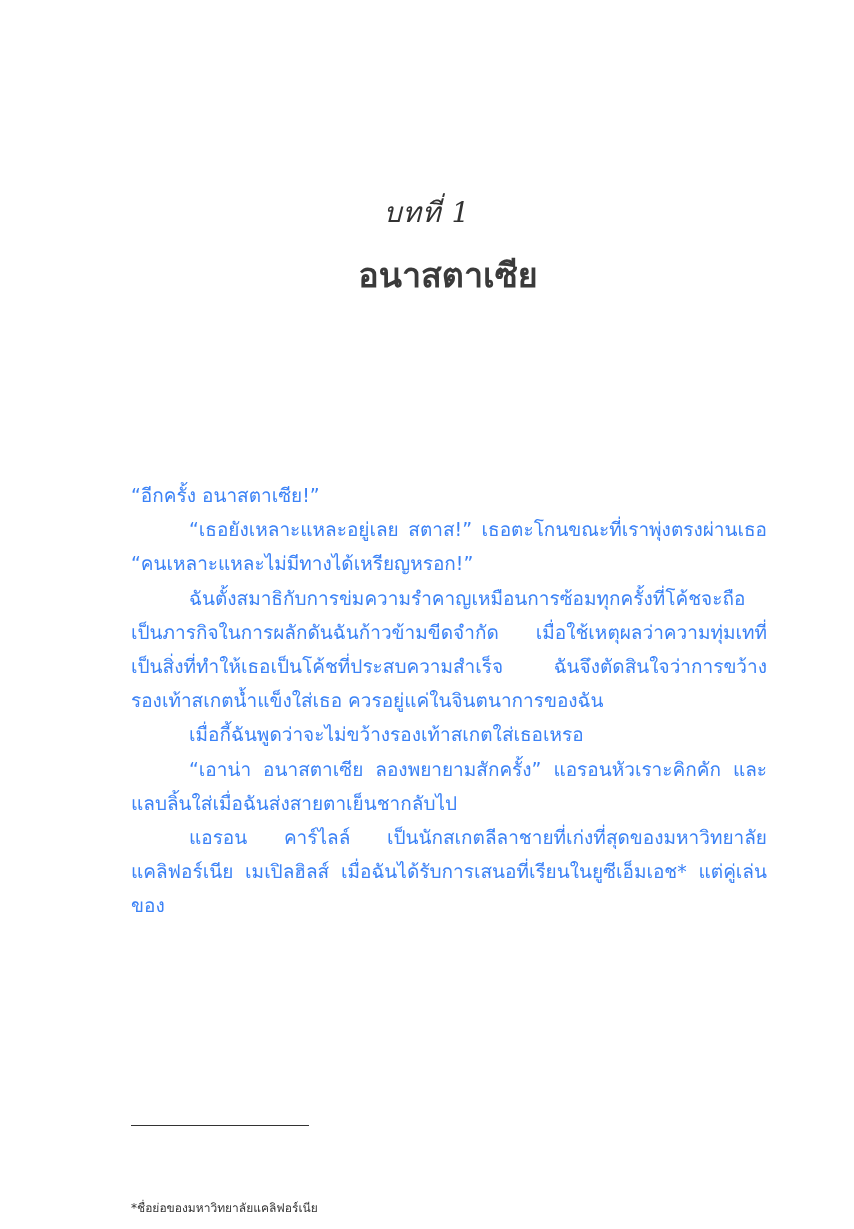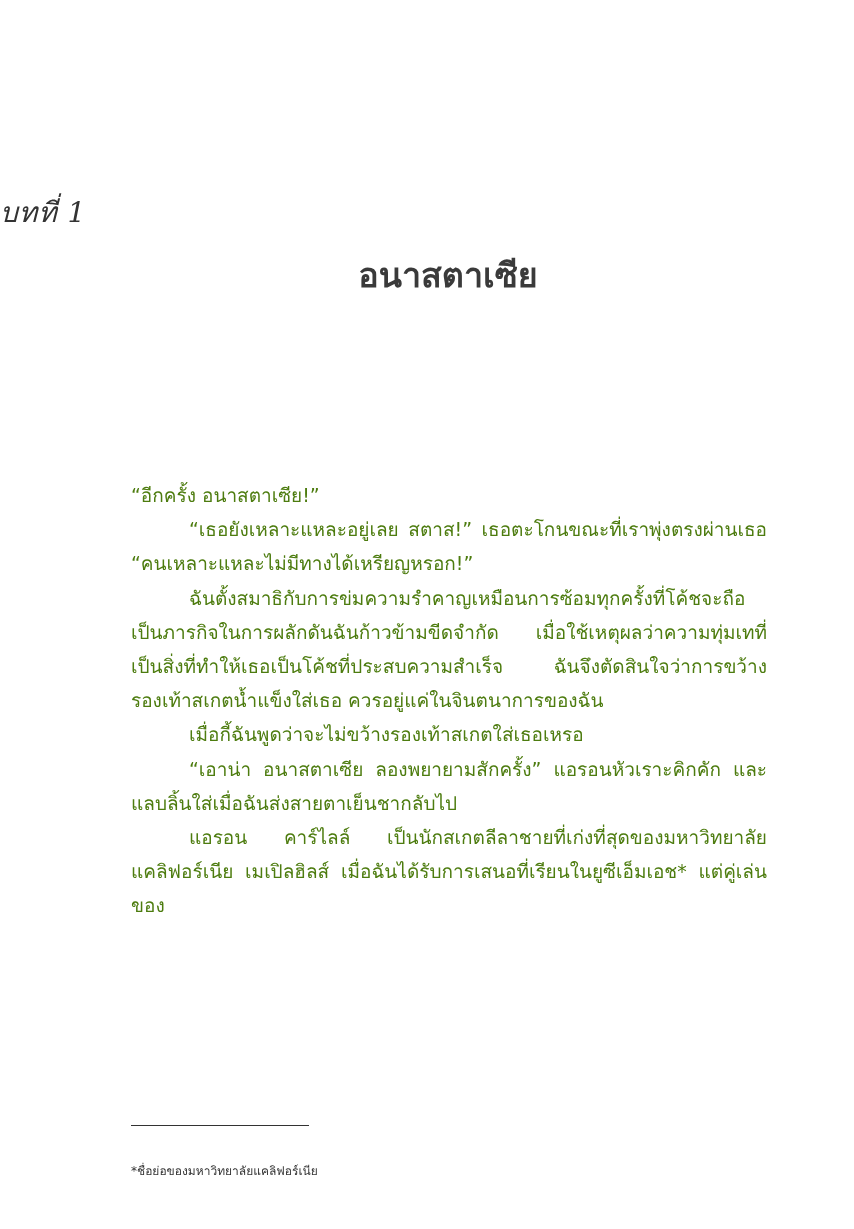--- a/index.html
+++ b/index.html
@@ -1,40 +1,40 @@
 <!DOCTYPE html>
 <html><head>
 <meta charset="utf-8">
 <style>
   html, body { margin: 0; padding: 0; background: #ffffff; }
   body { width: 854px; height: 1229px; position: relative; overflow: hidden; }
   .page { position: absolute; left: 0; top: 0; width: 854px; height: 1229px; background: #fff; }
   .chapter-label {
-    position: absolute; left: 0; width: 854px; top: 190px; text-align: left;
+    position: absolute; left: 0; width: 854px; top: 190px; text-align: center;
     font-family: "DejaVu Serif", serif; font-style: italic; font-size: 28px;
     color: #333; letter-spacing: 1px;
   }
   .chapter-title {
     position: absolute; left: 0; width: 896px; top: 248px; text-align: center;
     font-family: "DejaVu Sans", sans-serif; font-weight: bold; font-size: 34px;
     color: #3a3a3a;
   }
   .body-text {
     position: absolute; left: 131px; top: 478px; width: 636px;
     font-family: "DejaVu Sans", sans-serif; font-size: 19px; line-height: 34.2px;
-    color: #4d7c0f; text-align: justify;
+    color: #3b82f6; text-align: justify;
   }
   .para { margin: 0; padding: 0; text-indent: 58px; }
   .para.no-indent { text-indent: 0; }
   .footnote-rule {
     position: absolute; left: 131px; top: 1125px; width: 178px; height: 0;
     border-top: 1px solid #333;
   }
   .footnote {
-    position: absolute; left: 131px; top: 1161px;
+    position: absolute; left: 131px; top: 1198px;
     font-family: "DejaVu Sans", sans-serif; font-size: 12px; color: #333;
   }
 </style>
 </head>
 <body>
 
 <div class="page">
   <div class="chapter-label">บทที่ 1</div>
   <div class="chapter-title">อนาสตาเซีย</div>
 

